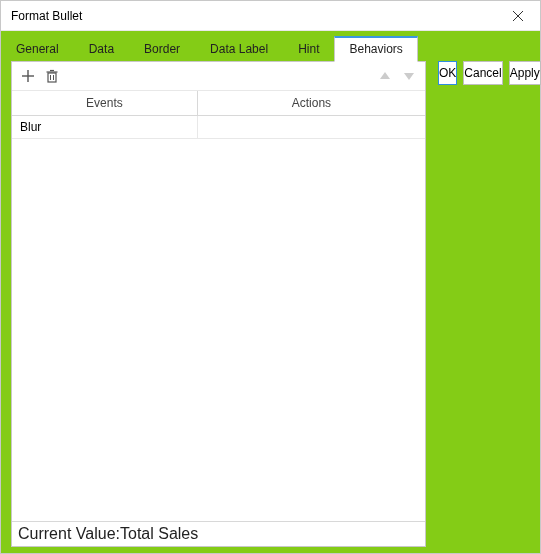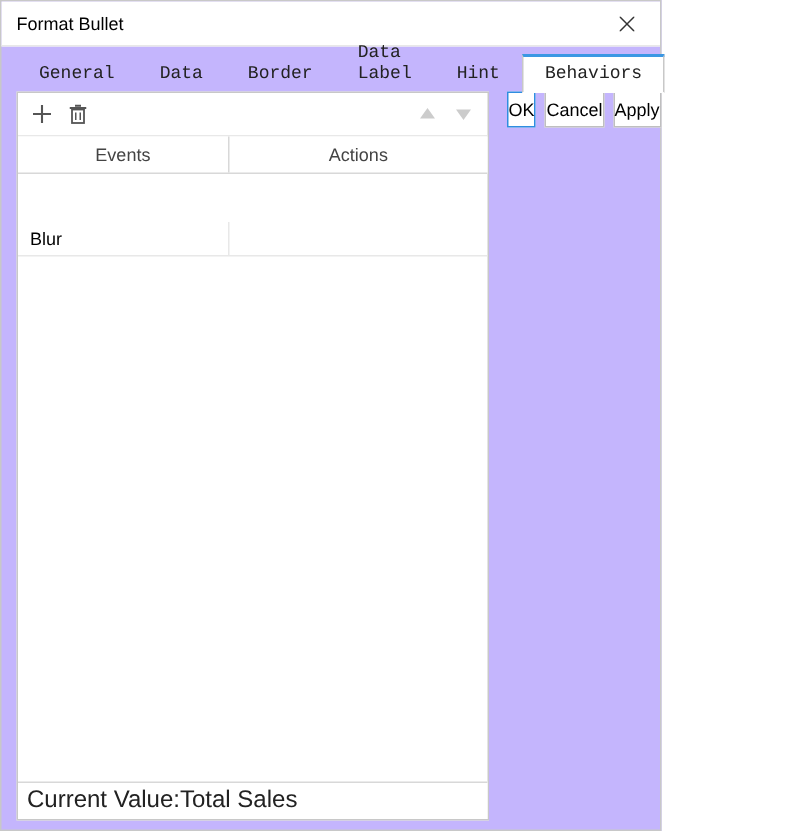--- a/index.html
+++ b/index.html
@@ -7,24 +7,24 @@
   body {
     font-family: "Segoe UI", Tahoma, Arial, sans-serif;
     font-size: 12px;
     color: #000;
     background: #fff;
     width: 541px;
     height: 554px;
     overflow: hidden;
   }
   .window {
-    width: 441px;
+    width: 541px;
     height: 554px;
     border: 1px solid #c8c8c8;
-    background: #c4b5fd;
+    background: #84cc16;
     display: flex;
     flex-direction: column;
   }
   .titlebar {
     height: 30px;
     background: #fff;
     display: flex;
     align-items: center;
     padding: 0 0 0 10px;
     border-bottom: 1px solid #e8e8e8;
@@ -38,23 +38,22 @@
     height: 30px;
     display: flex;
     align-items: center;
     justify-content: center;
     cursor: pointer;
   }
   .titlebar .close svg { width: 10px; height: 10px; }
   .tab-strip {
     display: flex;
     align-items: flex-end;
-    padding: 6px 10px 0 10px;
+    padding: 6px 10px 0 0;
     height: 30px;
-    font-family: Liberation Mono, monospace;
   }
   .tab {
     padding: 4px 14px 5px 14px;
     border: 1px solid transparent;
     border-bottom: none;
     cursor: pointer;
     color: #222;
     position: relative;
     background: transparent;
   }
@@ -112,21 +111,20 @@
     text-align: center;
     border-right: 1px solid #d8d8d8;
     color: #444;
   }
   .grid-header .col:last-child { border-right: none; }
   .col-events { width: 45%; }
   .col-actions { width: 55%; }
   .grid-body {
     flex: 1;
     overflow: auto;
-    margin-top: 32px;
   }
   .grid-row {
     display: flex;
     border-bottom: 1px solid #e8e8e8;
   }
   .grid-row .cell {
     padding: 4px 8px;
     border-right: 1px solid #e8e8e8;
     min-height: 20px;
   }

